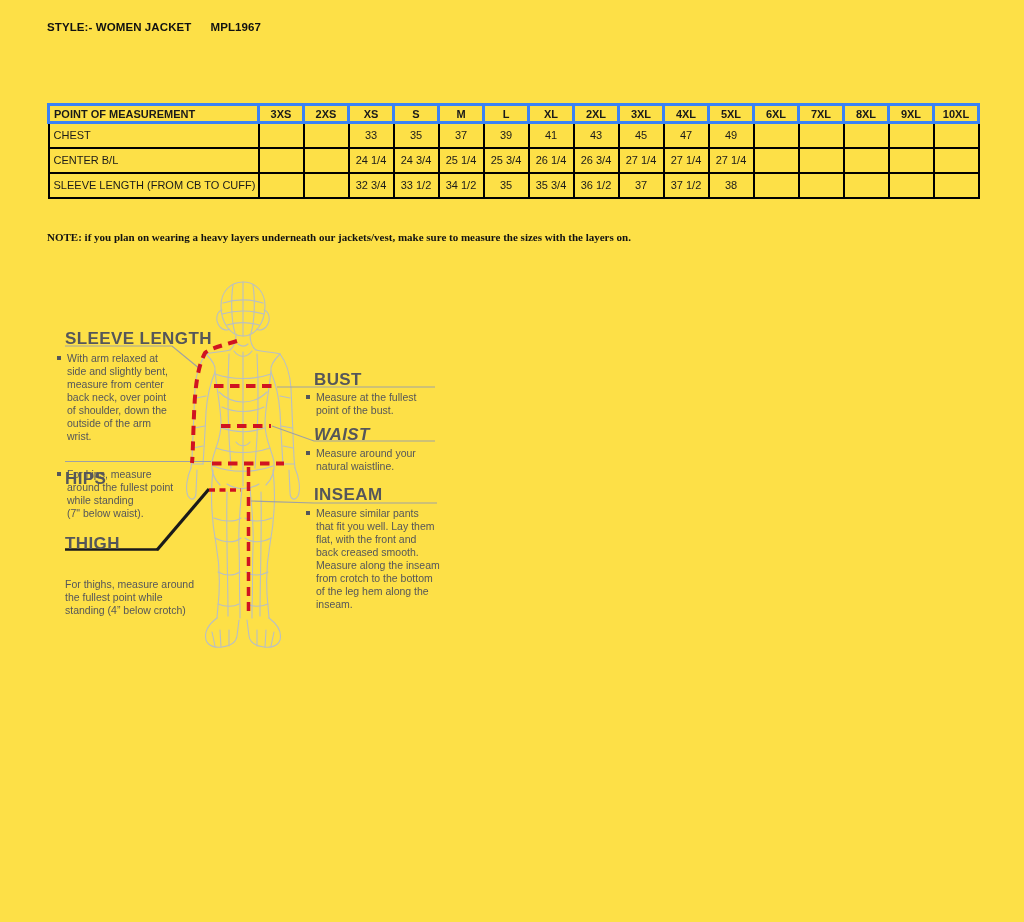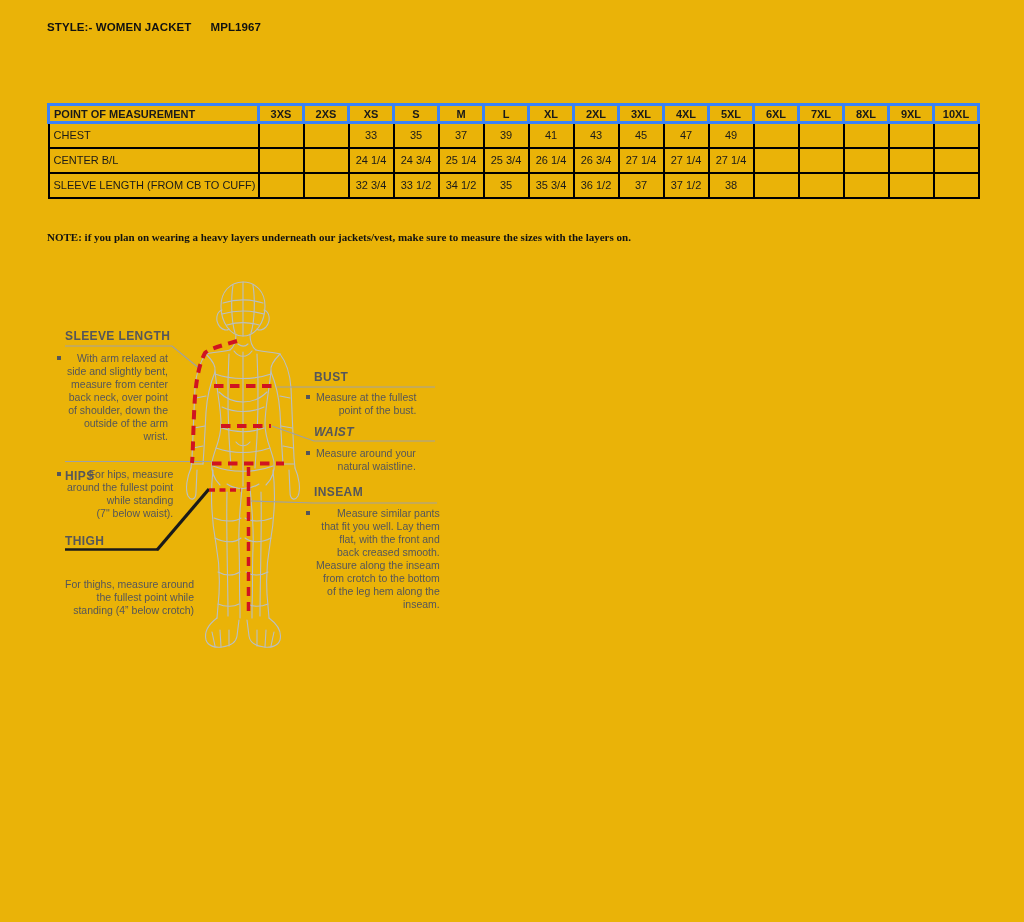--- a/index.html
+++ b/index.html
@@ -3,21 +3,21 @@
 <meta charset="utf-8">
 <style>
   * { margin: 0; padding: 0; box-sizing: border-box; }
   html, body { background: #ffffff; }
   body {
     font-family: "Liberation Sans", sans-serif;
     width: 1024px; height: 922px;
     position: relative; overflow: hidden;
     color: #1a1a1a;
   }
-  .page { position: absolute; inset: 0; background: #eab308; }
+  .page { position: absolute; inset: 0; background: #fde047; }
 
   
   .doc-title {
     position: absolute; left: 47px; top: 21px;
     display: flex; gap: 19px;
     font-size: 11.5px; font-weight: bold; letter-spacing: 0.1px;
     color: #111;
   }
 
   
@@ -51,27 +51,27 @@
     font-size: 11px; font-weight: bold; color: #111;
     white-space: nowrap;
     font-family: Liberation Serif, serif;
   }
 
   
   svg.diagram-lines { position: absolute; left: 0; top: 0; pointer-events: none; }
 
   .dg-title {
     position: absolute;
-    font-size: 12px; font-weight: 600; letter-spacing: 0.4px;
+    font-size: 17px; font-weight: 600; letter-spacing: 0.4px;
     color: #55565a; white-space: nowrap;
   }
   .dg-desc {
     position: absolute;
     display: flex; align-items: flex-start;
-    font-size: 10.5px; line-height: 13px; color: #55565a; text-align: right;
+    font-size: 10.5px; line-height: 13px; color: #55565a;
   }
   .dg-desc .txt { white-space: pre-line; }
   .bullet-sq {
     flex: 0 0 auto;
     width: 4px; height: 4px; background: #55565a;
     margin: 4px 6px 0 0;
   }
 </style>
 </head>
 <body>

